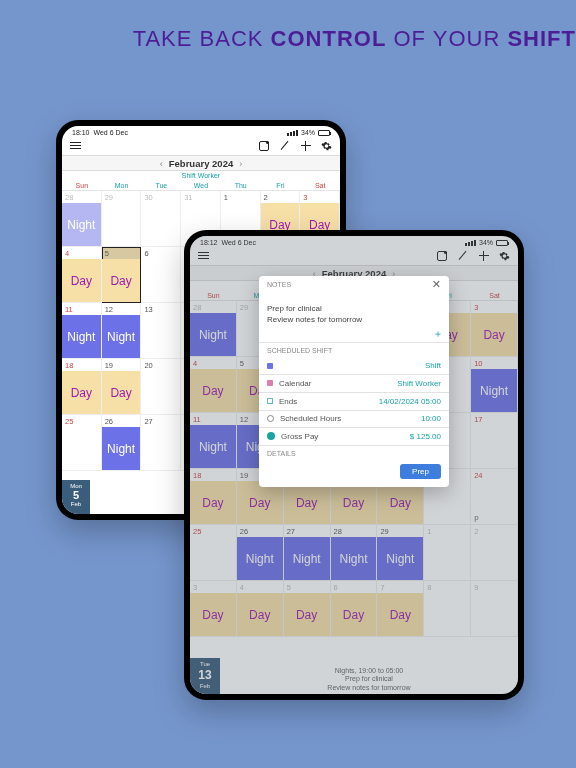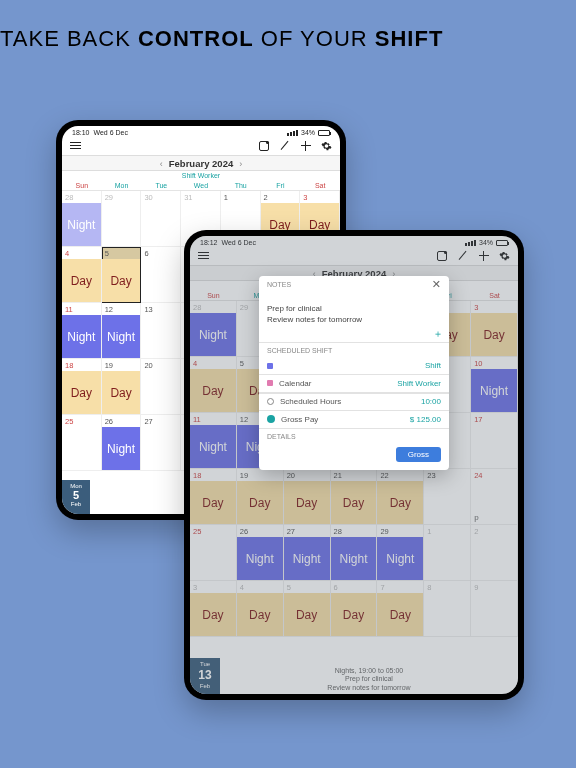--- a/index.html
+++ b/index.html
@@ -8,22 +8,22 @@
     height: 768px;
     background: #7596cd;
     font-family: -apple-system, BlinkMacSystemFont, "Segoe UI", Helvetica, Arial, sans-serif;
     position: relative;
     overflow: hidden;
   }
   .headline {
     position: absolute;
     top: 24px;
     left: 0; right: 0;
-    text-align: left;
-    color: #000000;
+    text-align: right;
+    color: #4c1d95;
     font-size: 22px;
     letter-spacing: 1px;
     font-weight: 300;
     line-height: 1.35;
   }
   .headline b { font-weight: 700; }
 
   
   .tablet {
     position: absolute;
@@ -111,21 +111,21 @@
   .t2 .cell { height: 56px;}
   .num { font-size:7.5px; padding:2px 3px; color:#555;}
   .num.fade { color:#bbb;}
   .num.wknd { color:#c44;}
   .chip {
     position:absolute; left:0; right:0; bottom:0; top:12px;
     display:flex; align-items:center; justify-content:center;
     font-size:12px; color:#fff;
   }
   .chip.night { background:#6d71e8; }
-  .chip.day   { background:#f7dfa8; color:#7f1d1d; }
+  .chip.day   { background:#f7dfa8; color:#a21caf; }
   .chip.faded { opacity:0.5;}
   .cell.selected { outline: 1.5px solid #222; outline-offset:-1px; z-index:2; background:#d6c8a1;}
   .cell.selected .chip { top: 12px; }
 
   
   .daybadge {
     position:absolute; left:0; bottom:0; width:30px; height:36px;
     background:#3b5d7c; color:#fff; font-size:6px; text-align:center;
     padding-top:3px;
   }
@@ -604,36 +604,43 @@
       <div class="divider"></div>
       <div class="row">
         <span class="rl">
             <span class="dot pink"></span>
             <span>Calendar</span>
           </span>
         <span class="rv">Shift Worker</span>
       </div>
       <div class="divider"></div>
       <div class="divider"></div>
+      <div class="row">
+        <span class="rl">
+            <span class="icn stop"></span>
+            <span>Ends</span>
+          </span>
+        <span class="rv">14/02/2024 05:00</span>
+      </div>
       <div class="divider"></div>
       <div class="row">
         <span class="rl">
             <span class="icn clock"></span>
             <span>Scheduled Hours</span>
           </span>
         <span class="rv">10:00</span>
       </div>
       <div class="divider"></div>
       <div class="row">
         <span class="rl">
             <span class="icn money"></span>
             <span>Gross Pay</span>
           </span>
         <span class="rv money">$ 125.00</span>
       </div>
       <div class="divider"></div>
       <div class="card-sec-h">
           <span>DETAILS</span>
         </div>
-      <button class="edit-btn">Gross</button>
+      <button class="edit-btn">Prep</button>
     </div>
   </div>
 </div>
 
 </body></html>

